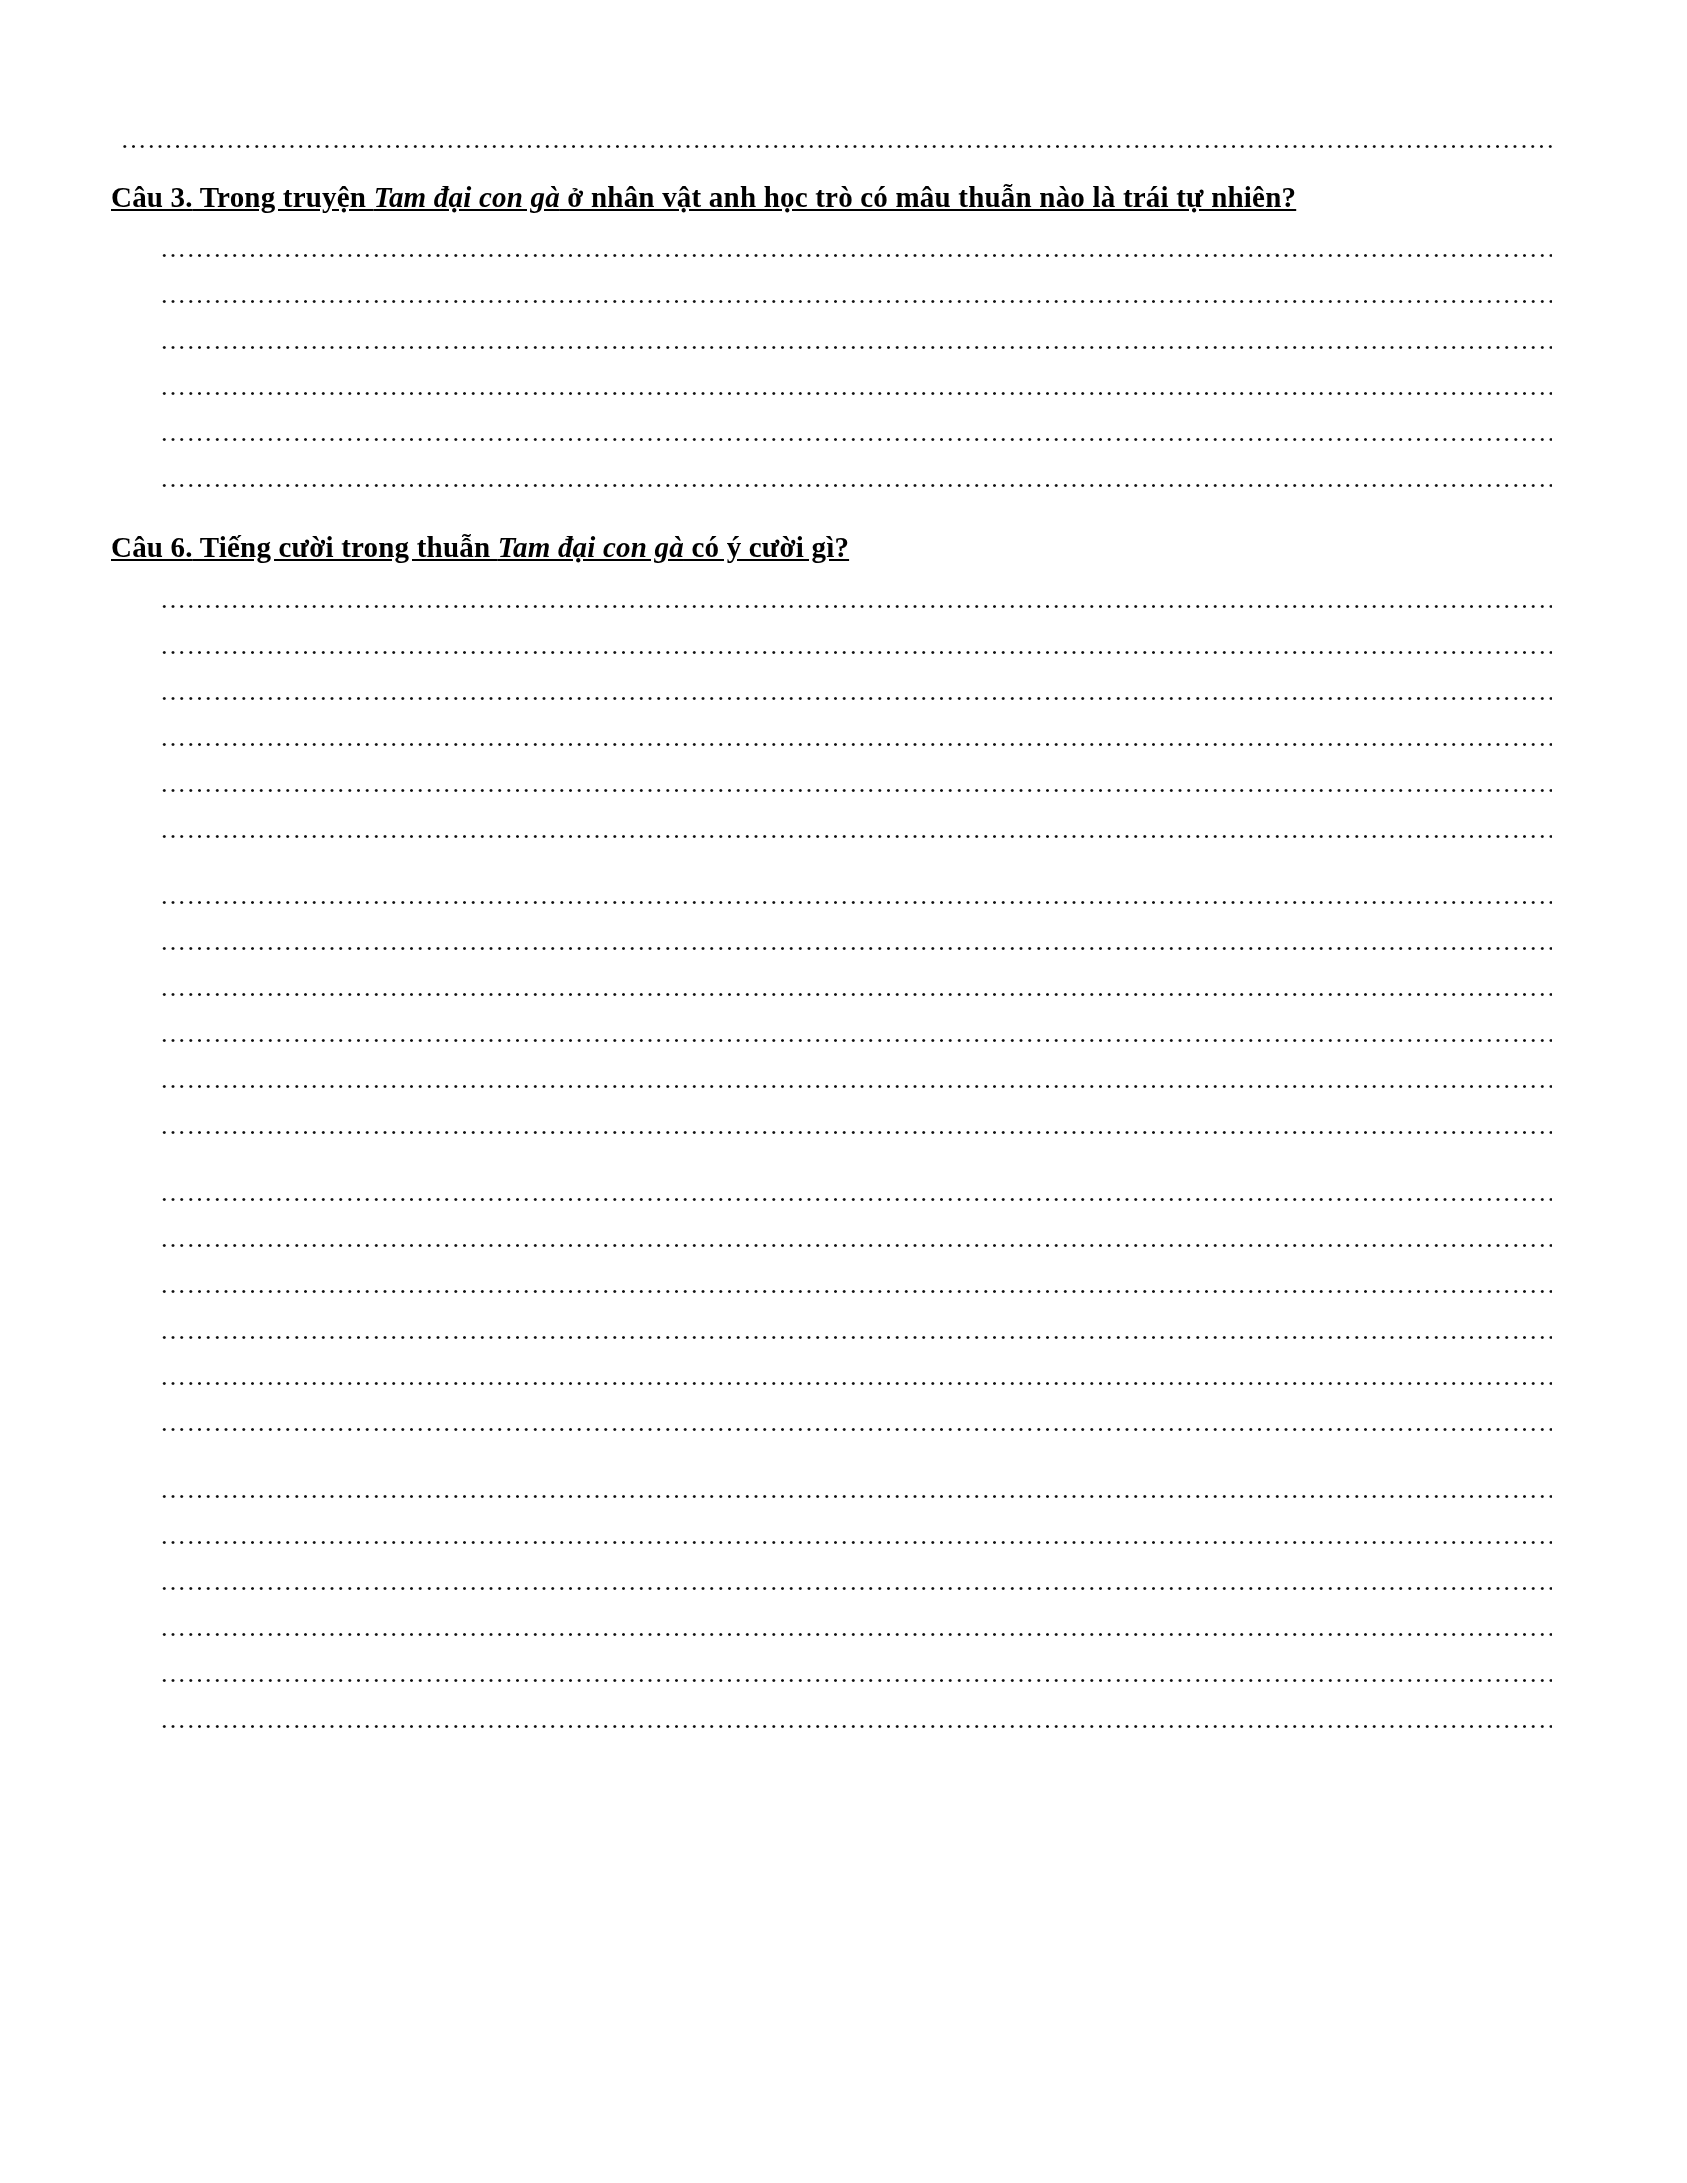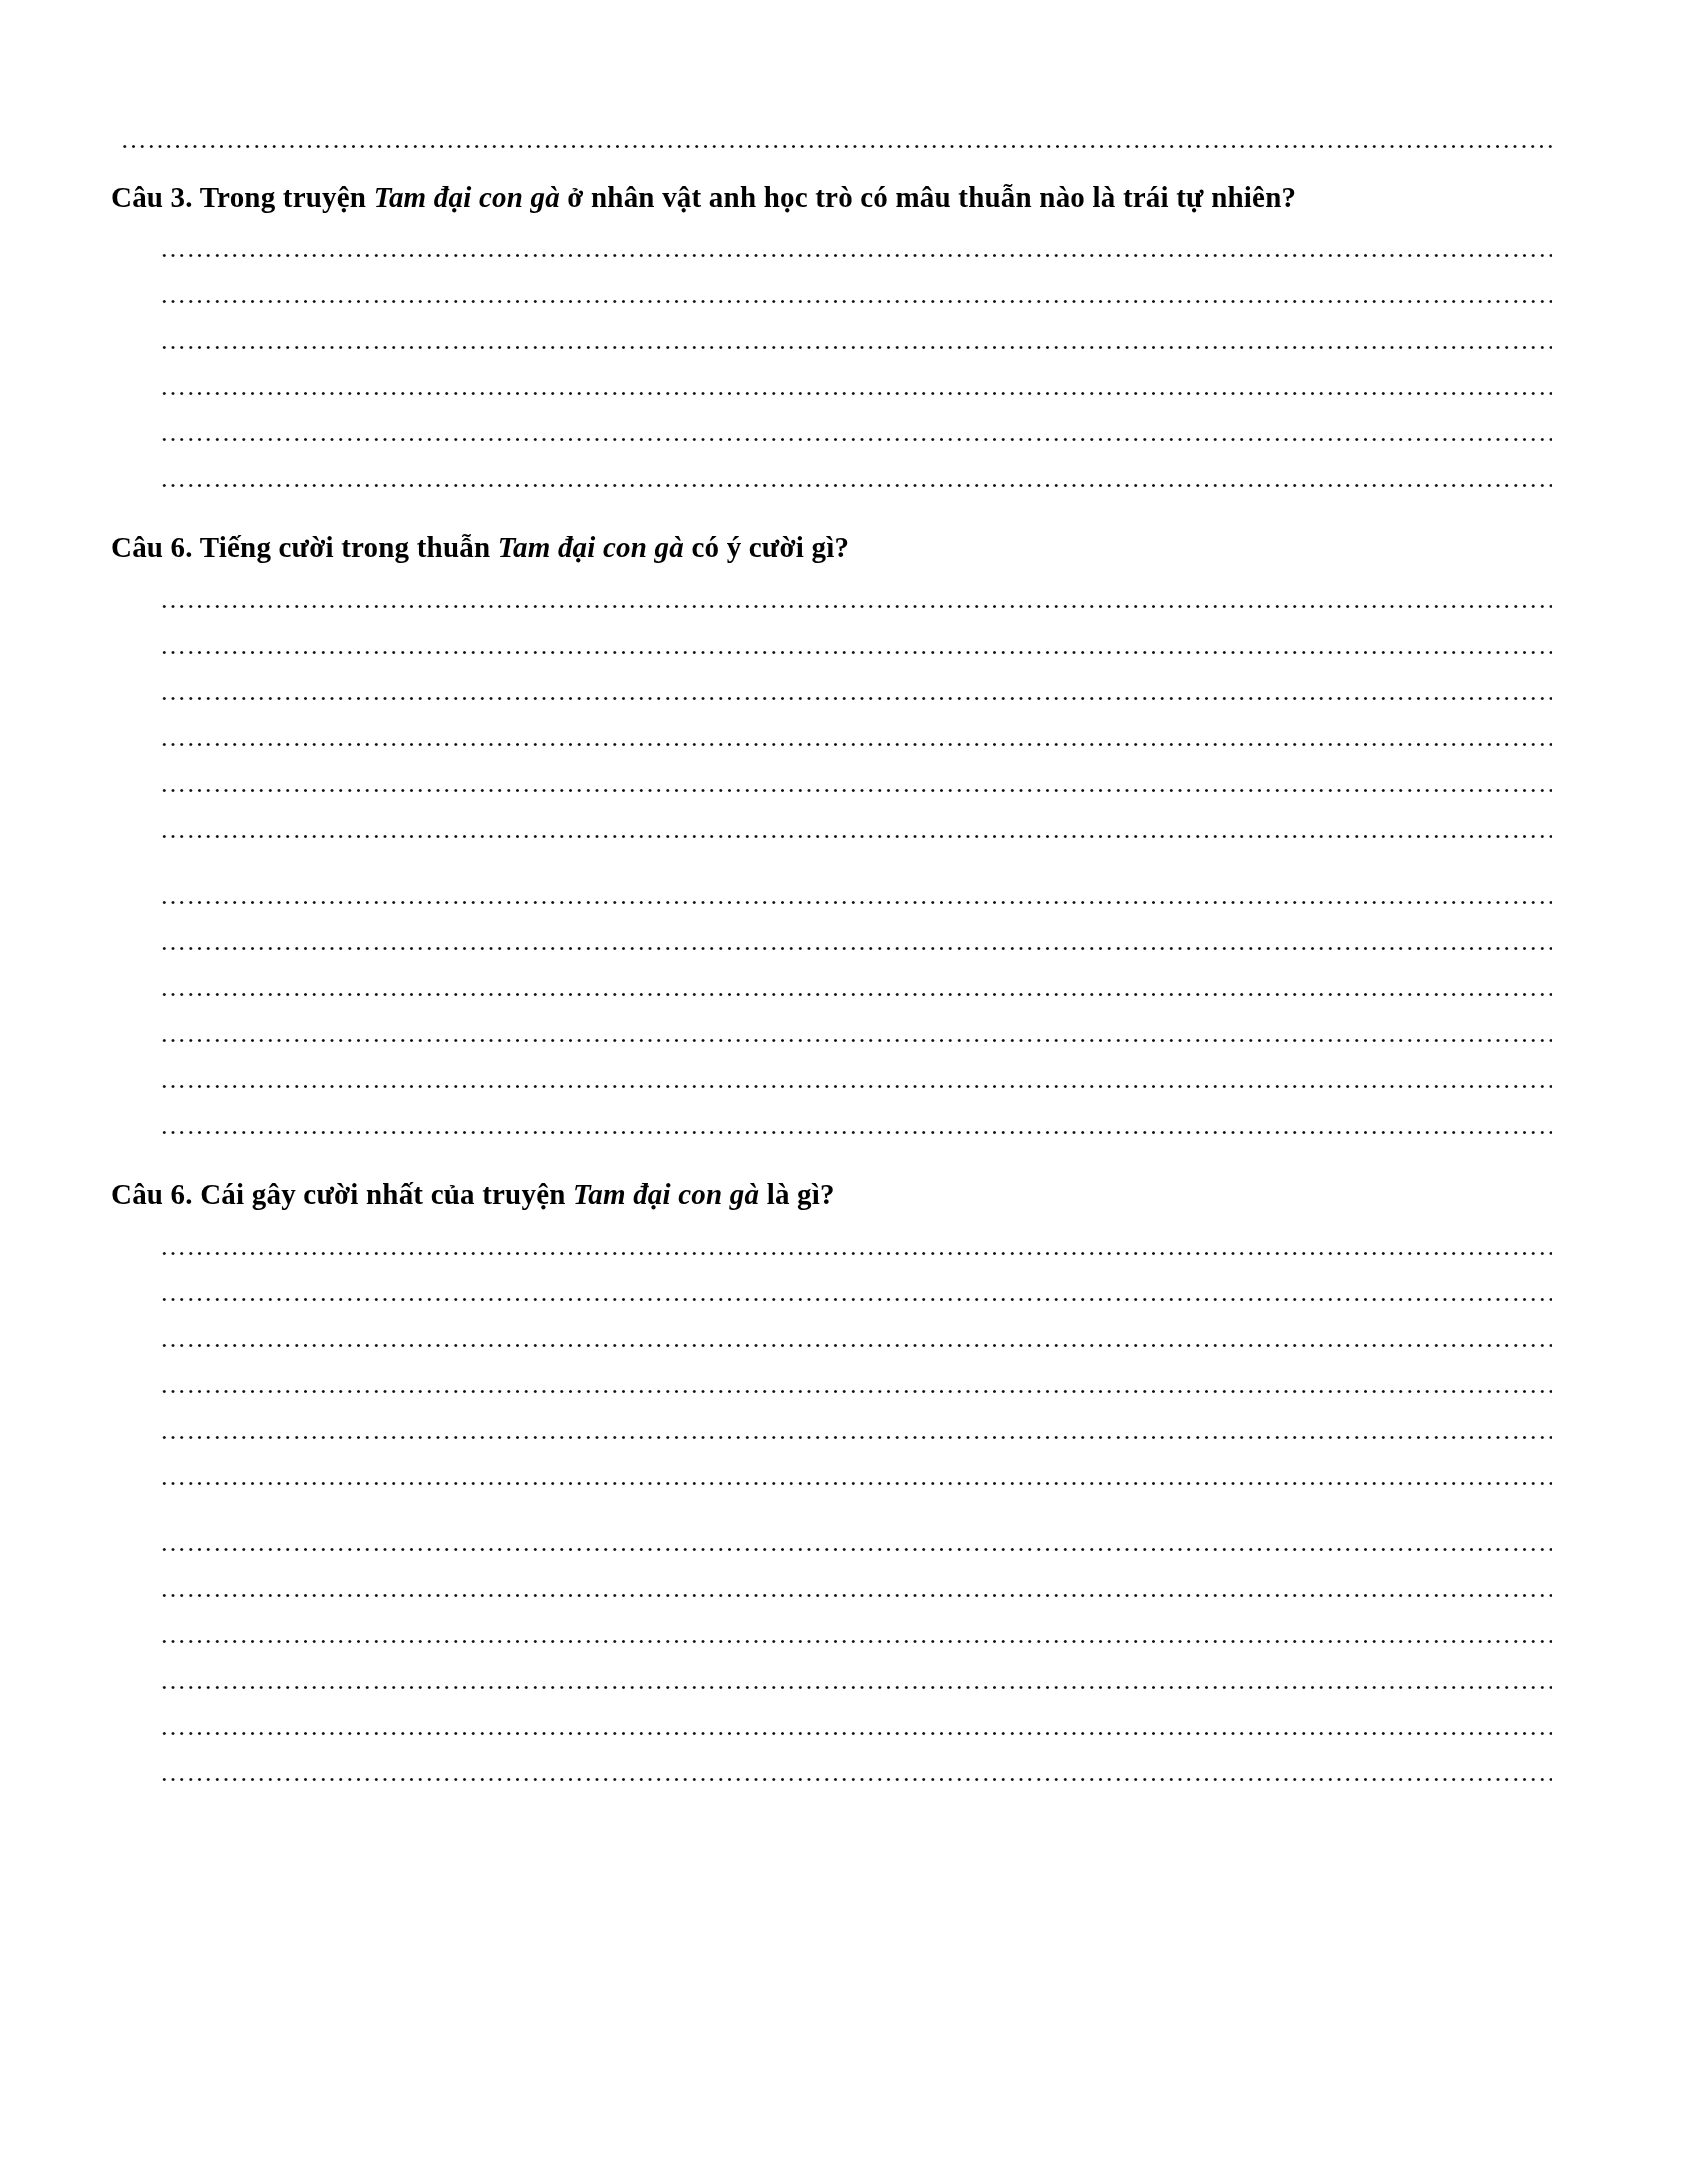--- a/index.html
+++ b/index.html
@@ -37,20 +37,21 @@
     margin-bottom: 12.7px;
   }
 
   .question {
     font-weight: bold;
     font-size: 29px;
     line-height: 49px;
     color: #000;
     margin: 11px 0 4.8px 0;
     letter-spacing: 0.2px;
+    text-decoration: underline;
   }
   .question .it {
     font-style: italic;
   }
   .answer-lines {
     margin: 0 0 20.6px 0;
   }
   .dotline {
     font-size: 26px;
     line-height: 46px;
@@ -97,21 +98,20 @@
           <div class="answer-lines">
             <div class="dotline">…………………………………………………………………………………………………………………………………………………………………..</div>
             <div class="dotline">…………………………………………………………………………………………………………………………………………………………………..</div>
             <div class="dotline">…………………………………………………………………………………………………………………………………………………………………..</div>
             <div class="dotline">…………………………………………………………………………………………………………………………………………………………………..</div>
             <div class="dotline">…………………………………………………………………………………………………………………………………………………………………..</div>
             <div class="dotline">…………………………………………………………………………………………………………………………………………………………………..</div>
           </div>
         </div>
         <div class="q-block">
-          <div class="question"><span>Câu 6.</span><span> Cái gây cười nhất của truyện </span><span class="it">Tam đại con gà</span><span> là gì?</span></div>
           <div class="answer-lines">
             <div class="dotline">…………………………………………………………………………………………………………………………………………………………………..</div>
             <div class="dotline">…………………………………………………………………………………………………………………………………………………………………..</div>
             <div class="dotline">…………………………………………………………………………………………………………………………………………………………………..</div>
             <div class="dotline">…………………………………………………………………………………………………………………………………………………………………..</div>
             <div class="dotline">…………………………………………………………………………………………………………………………………………………………………..</div>
             <div class="dotline">…………………………………………………………………………………………………………………………………………………………………..</div>
           </div>
         </div>
         <div class="q-block">

